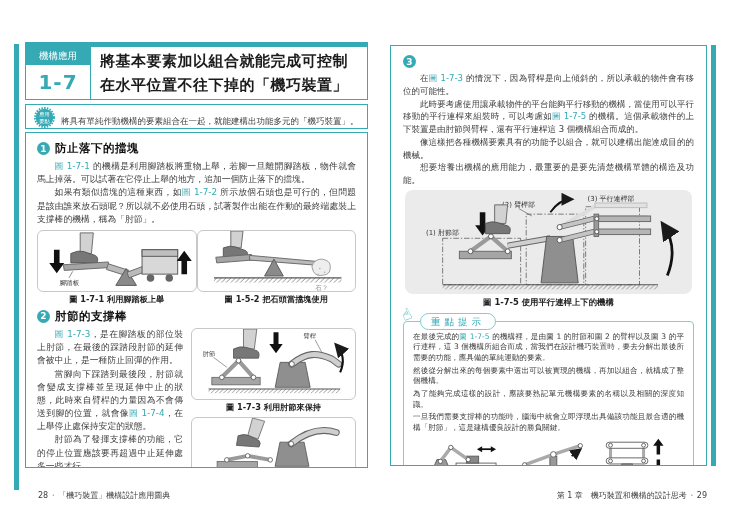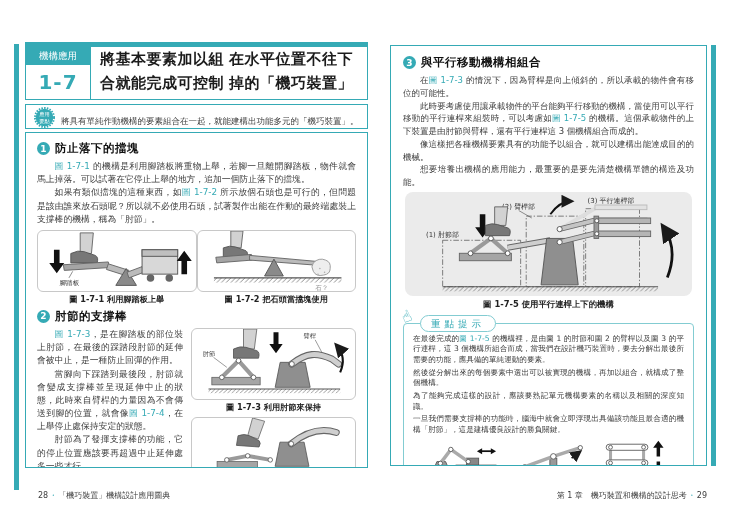--- a/index.html
+++ b/index.html
@@ -13,21 +13,21 @@
   .vbar{background:#35aab5;}
   
   .header-box{
     left:25px;top:42px;width:343px;height:58px;
     border:1px solid #35aab5;border-top:5px solid #35aab5;
     display:flex;box-sizing:border-box;background:#fff;
   }
   .hb-badge{width:64px;border-right:1px solid #35aab5;display:flex;flex-direction:column;}
   .hb-badge-top{background:#35aab5;color:#fff;font-size:9.5px;text-align:center;padding:3px 0 2px;}
   .hb-badge-num{flex:1;display:flex;align-items:center;justify-content:center;color:#35aab5;font-size:20px;font-weight:bold;letter-spacing:1px;}
-  .hb-title{flex:1;display:flex;flex-direction:row;justify-content:center;padding:0 9px;
+  .hb-title{flex:1;display:flex;flex-direction:column;justify-content:center;padding:0 9px;
     font-size:15px;font-weight:bold;color:#1b1b1b;line-height:24px;letter-spacing:0.5px;}
   
   .note-box{
     left:25px;top:104px;width:343px;height:25px;border:1px solid #35aab5;
     display:flex;align-items:flex-end;gap:6px;padding:0 8px;box-sizing:border-box;background:#fff;
   }
   .note-text{font-size:8.5px;color:#3c3c3c;white-space:nowrap;}
   
   .content-box{
     border:1px solid #35aab5;background:#fff;box-sizing:border-box;overflow:hidden;
@@ -151,21 +151,21 @@
             <polygon points="66,48 86,48 76,30" fill="#8a8a8a" stroke="#555"></polygon>
             <path d="M118,34 q6,-6 13,-3 q6,2 5,9 q0,6 -7,7 q-8,2 -11,-4 q-3,-5 0,-9 z" fill="#eee" stroke="#999"></path>
             <circle cx="125" cy="40" r="0.8" fill="#aaa"></circle>
               <circle cx="130" cy="44" r="0.8" fill="#aaa"></circle>
               <circle cx="123" cy="46" r="0.8" fill="#aaa"></circle>
             <rect x="12" y="50" width="136" height="5" fill="url(#hatch)"></rect>
             <line x1="12" y1="50" x2="148" y2="50" stroke="#555" stroke-width="1.2"></line>
             <text x="120" y="63" font-size="7" fill="#999">石？</text>
           </svg>
         </div>
-        <div class="figcap">圖 1-7-2 把石頭當擋塊使用</div>
+        <div class="figcap">圖 1-5-2 把石頭當擋塊使用</div>
       </div>
     </div>
 
     <div class="sec-head">
       <span class="sec-num">2</span>
       <span class="sec-title">肘節的支撐棒</span>
     </div>
     <div class="sec2-cols">
       <div class="sec2-text">
         <p class="body"><span class="figref">圖 1-7-3</span><span>，是在腳踏板的部位裝上肘節，在最後的踩踏段肘節的延伸會被中止，是一種防止回彈的作用。</span></p>
@@ -224,21 +224,20 @@
   <div class="abs footer footer-left">
     <span>28</span><span class="dot">・</span><span>「機巧裝置」機構設計應用圖典</span>
   </div>
 
   <div class="abs vbar" style="left:711px;top:45px;width:5px;height:421px;"></div>
 
   <div class="abs content-box content-right">
 
     <div class="sec-head">
       <span class="sec-num">3</span>
-      <span class="sec-title">與平行移動機構相組合</span>
     </div>
     <p class="body"><span>在</span><span class="figref">圖 1-7-3</span><span> 的情況下，因為臂桿是向上傾斜的，所以承載的物件會有移位的可能性。</span></p>
     <p class="body"><span>此時要考慮使用讓承載物件的平台能夠平行移動的機構，當使用可以平行移動的平行連桿來組裝時，可以考慮如</span><span class="figref">圖 1-7-5</span><span> 的機構。這個承載物件的上下裝置是由肘節與臂桿，還有平行連桿這 3 個機構組合而成的。</span></p>
     <p class="body"><span>像這樣把各種機構要素具有的功能予以組合，就可以建構出能達成目的的機械。</span></p>
     <p class="body"><span>想要培養出機構的應用能力，最重要的是要先清楚機構單體的構造及功能。</span></p>
 
     <div class="fig175-panel">
       <svg viewBox="0 0 288 112">
         <rect x="30" y="52" width="84" height="50" fill="none" stroke="#555" stroke-width="0.8" stroke-dasharray="6 2 1.5 2"></rect>
         <rect x="120" y="26" width="62" height="76" fill="none" stroke="#555" stroke-width="0.8" stroke-dasharray="6 2 1.5 2"></rect>

